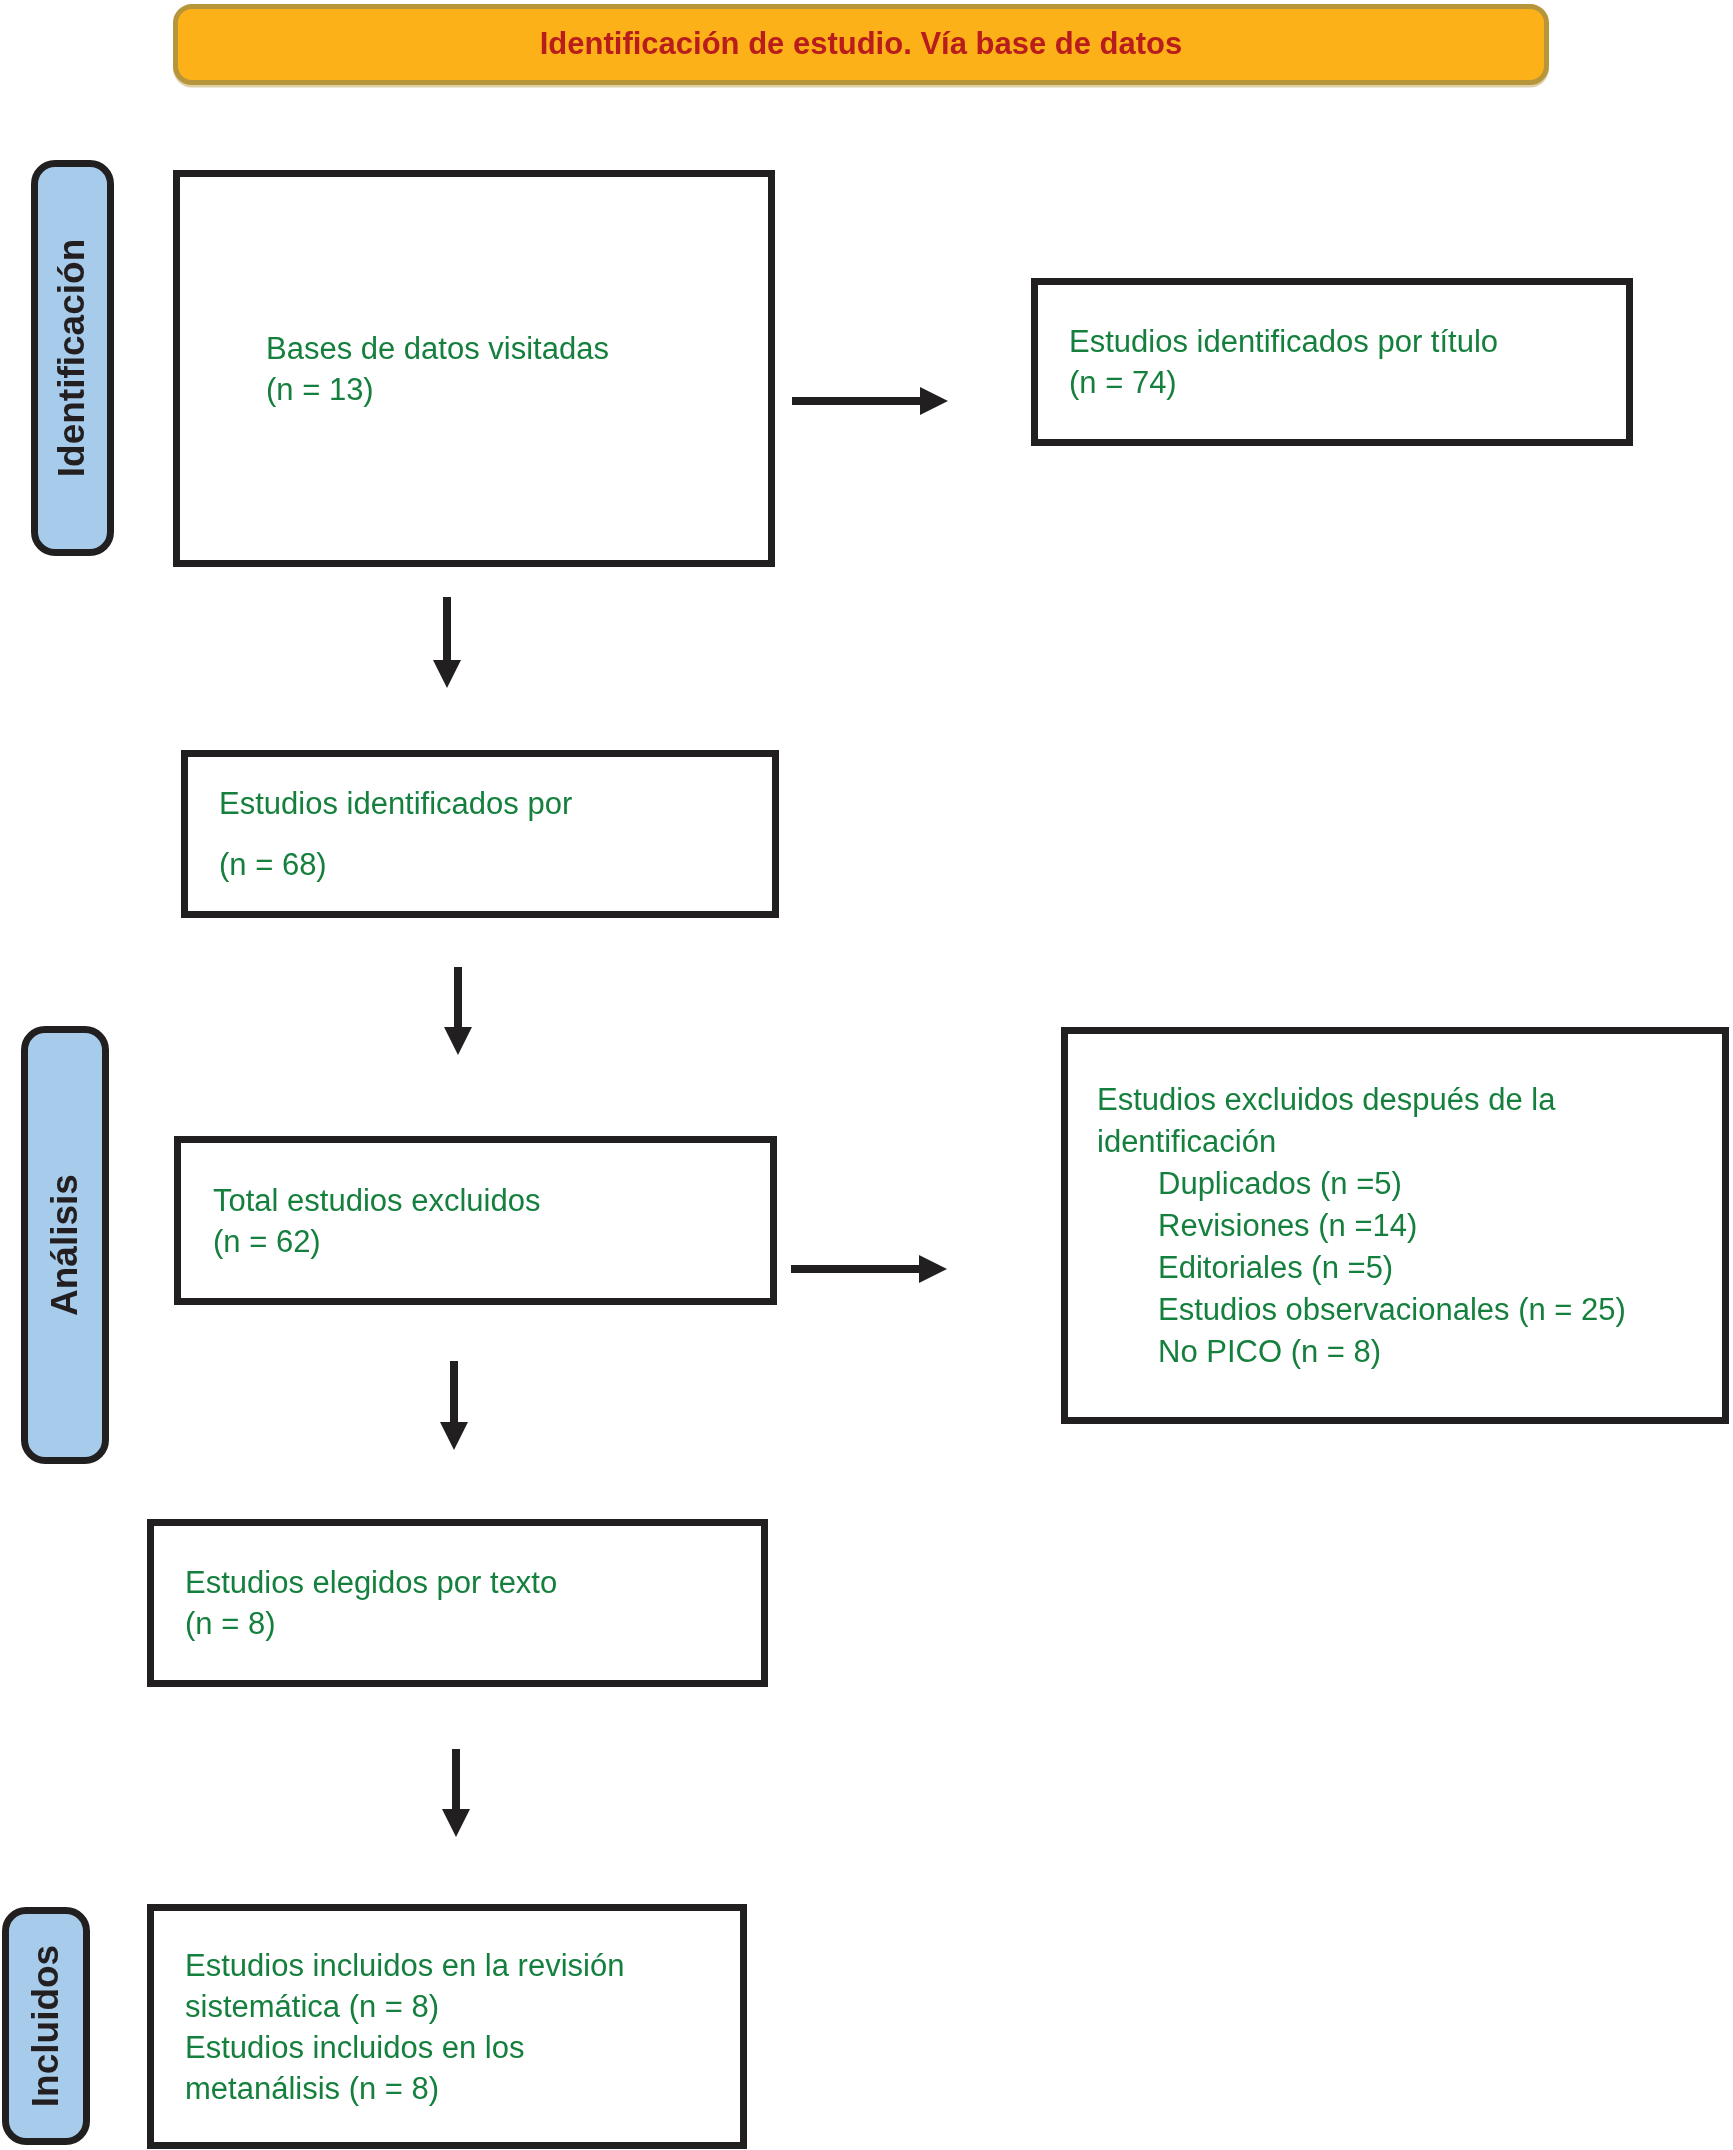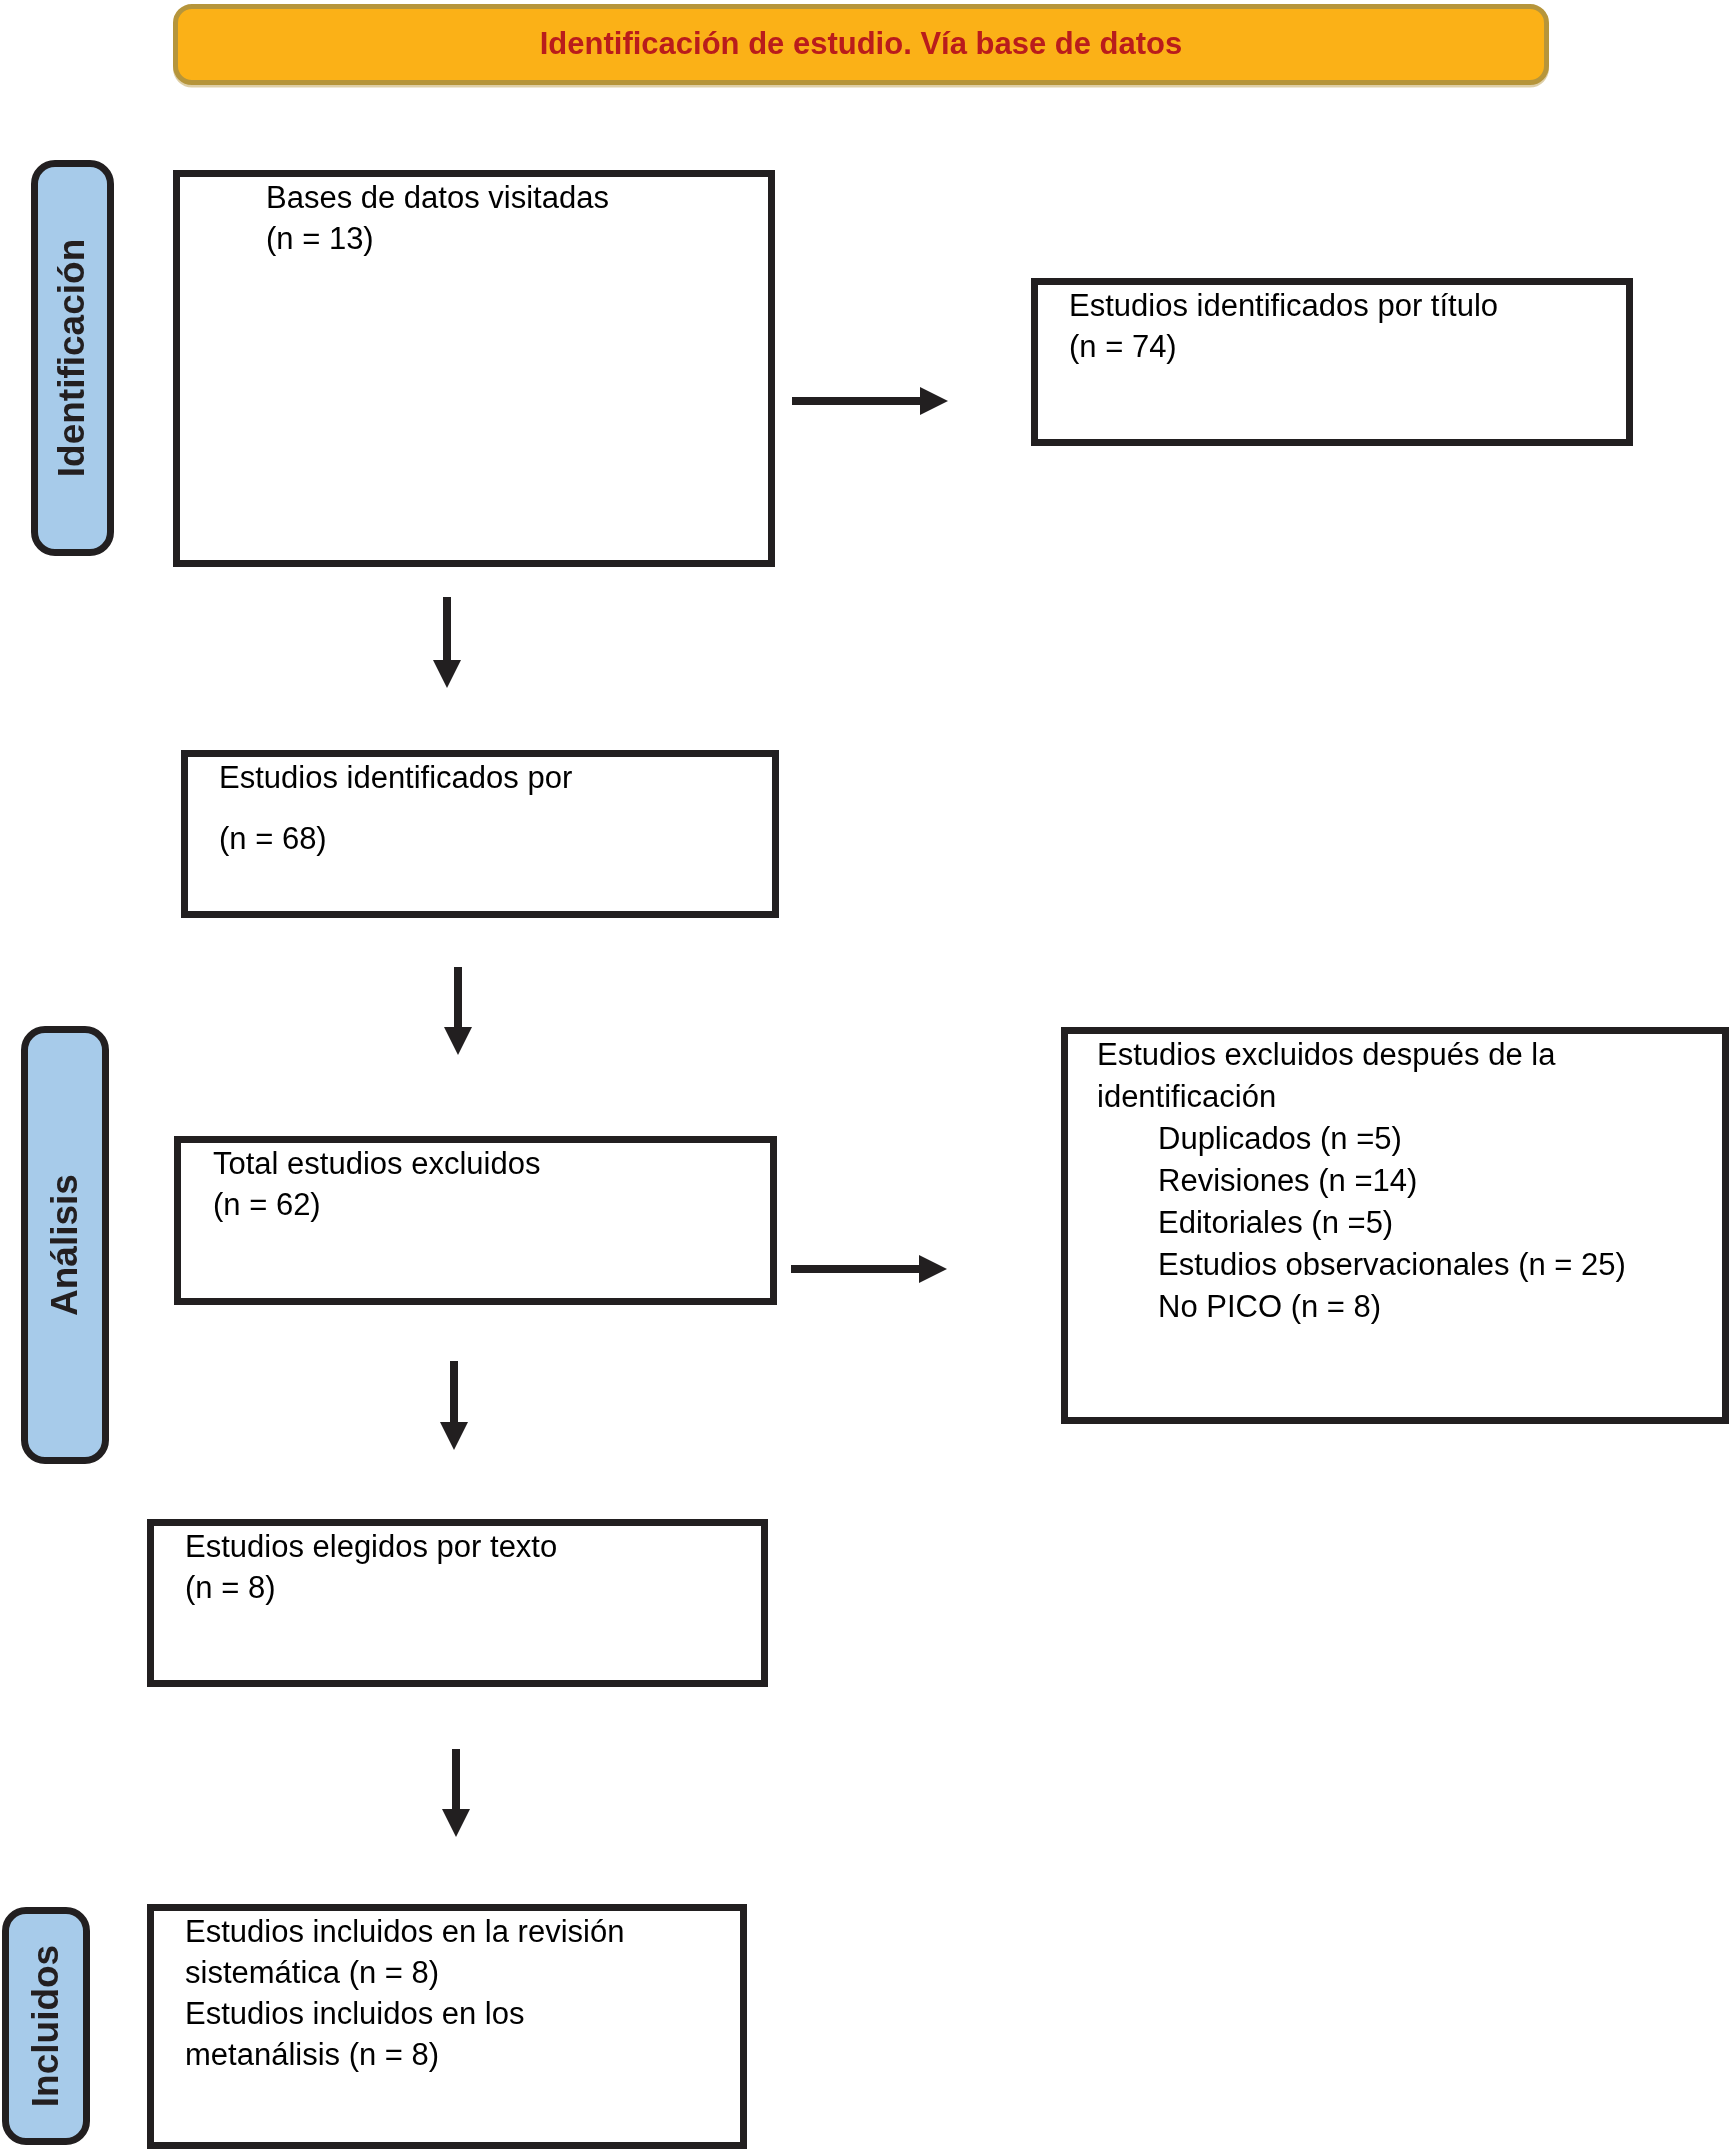--- a/index.html
+++ b/index.html
@@ -61,23 +61,24 @@
   .tab-incluidos      { left: 1.9px;   top: 1907px; width: 88px; height: 238px; }
 
   
   .flow-box {
     position: absolute;
     background: #ffffff;
     border: 7px solid #221F20;
     box-sizing: border-box;
     display: flex;
     flex-direction: column;
+    justify-content: center;
     font-size: 31px;
     line-height: 41px;
-    color: #000000;
+    color: #15803d;
   }
   .box-bases        { left: 173px;  top: 170px;  width: 602px;  height: 397px; padding-left: 86px; padding-right: 19px; }
   .box-titulo       { left: 1031px; top: 278px;  width: 602px;  height: 168px; padding-left: 31px;  }
   .box-resumen      { left: 181px;  top: 750px; width: 598px;  height: 168px; padding-left: 31px;  padding-right: 19px; gap: 20px; }
   .box-excluidos    { left: 174px;  top: 1136px; width: 603px;  height: 169px; padding-left: 32px;  padding-right: 29px; }
   .box-detalle      { left: 1061px; top: 1027px; width: 668px; height: 397px; padding-left: 29px;  padding-right: 12.8px; line-height: 42px; }
   .box-elegidos     { left: 147px;  top: 1519px; width: 621px;  height: 168px; padding-left: 31px;  padding-right: 19px; }
   .box-final        { left: 147px;  top: 1904px; width: 600px;  height: 245px; padding-left: 31px;  padding-right: 19px; }
   .flow-box .bline { display: block; }
   .box-detalle .excl-item { display: block; padding-left: 61px; }

